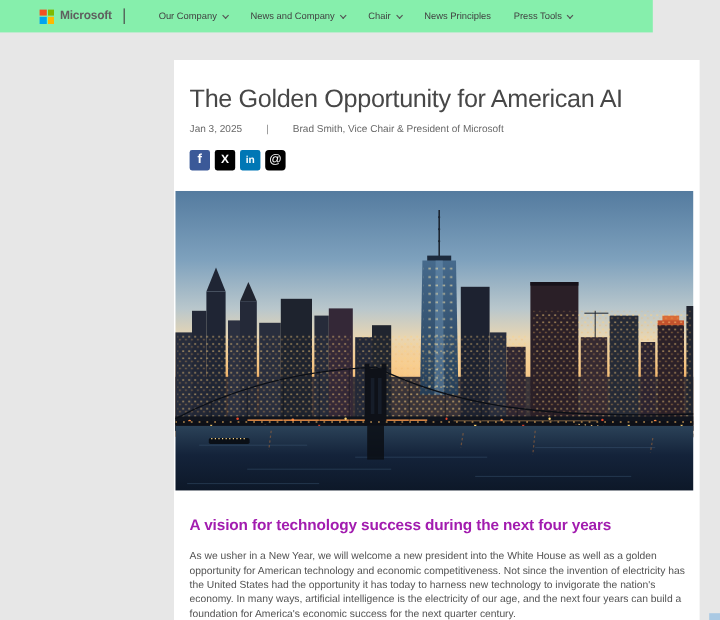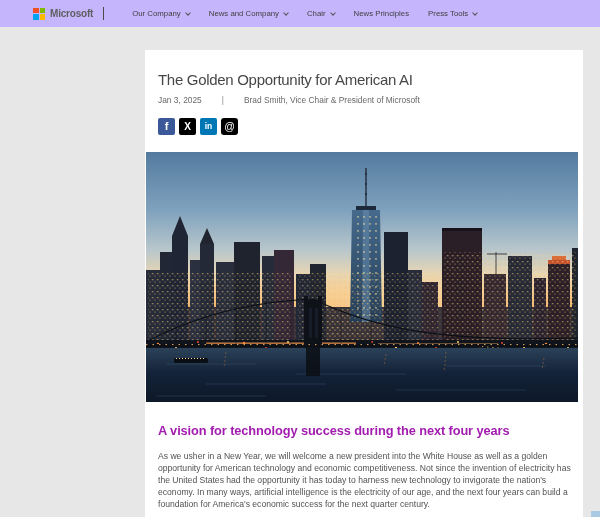--- a/index.html
+++ b/index.html
@@ -1,33 +1,33 @@
 <!DOCTYPE html>
 <html><head>
 <meta charset="utf-8">
 <style>
   * { box-sizing: border-box; margin: 0; padding: 0; }
   html,body { width:600px; height:517px; overflow:hidden; }
   body { background:#e7e7e7; font-family:"Liberation Sans",sans-serif; position:relative; }
 
   
-  .site-header { position:absolute; top:0; left:0; width:600px; height:27px; background:#c4b5fd; display:flex; align-items:center; z-index:5; }
+  .site-header { position:absolute; top:0; left:0; width:544px; height:27px; background:#86efac; display:flex; align-items:center; z-index:5; }
   .brand { margin-left:33px; display:flex; align-items:center; gap:5px; cursor:pointer; }
   .mslogo { display:inline-grid; grid-template-columns:5.5px 5.5px; grid-template-rows:5.5px 5.5px; gap:1px; }
   .mslogo span { width:5.5px; height:5.5px; display:block; }
   .brand-text { font-size:10px; color:#5f5f5f; font-weight:700; letter-spacing:-0.2px; }
   .vr { width:1px; height:13px; background:#4a4a4a; margin:0 11px 0 10px; }
   .site-title { font-size:10px; font-weight:700; color:#1b1b1b; text-decoration:none; cursor:pointer; }
   .main-nav { display:flex; margin-left:17px; }
   .nav-item { display:flex; align-items:center; font-size:7.8px; color:#414141; margin-right:19px; text-decoration:none; cursor:pointer; white-space:nowrap;justify-content:center; }
   .chev { width:4px; height:4px; border-right:1px solid #555; border-bottom:1px solid #555; transform:rotate(45deg); margin-left:5px; margin-top:-2px; }
 
   
   .card { position:absolute; left:145px; top:50px; width:438px; height:480px; background:#fff; }
-  .title { margin:21px 13px 0; font-size:15px; font-weight:300; color:#474747; letter-spacing:-0.3px; }
+  .title { margin:21px 13px 0; font-size:21px; font-weight:300; color:#474747; letter-spacing:-0.3px; }
   .byline { margin:7px 13px 0; font-size:8.4px; color:#696969; display:flex; align-items:center; gap:20px; }
   .byline .sep { color:#8a8a8a; }
   .share-row { margin:13px 13px 0; display:flex; gap:4px; }
   .share { width:17px; height:17px; display:flex; align-items:center; justify-content:center; color:#fff; border-radius:2px; text-decoration:none; cursor:pointer; }
   .share span { line-height:1; }
   .share.fb span { font-size:11px; font-weight:700; }
   .share.x  span { font-size:10px; font-weight:700; }
   .share.li span { font-size:8.5px; font-weight:700; }
   .share.th { border-radius:3px; }
   .share.th span { font-size:10.5px; font-weight:400; }

